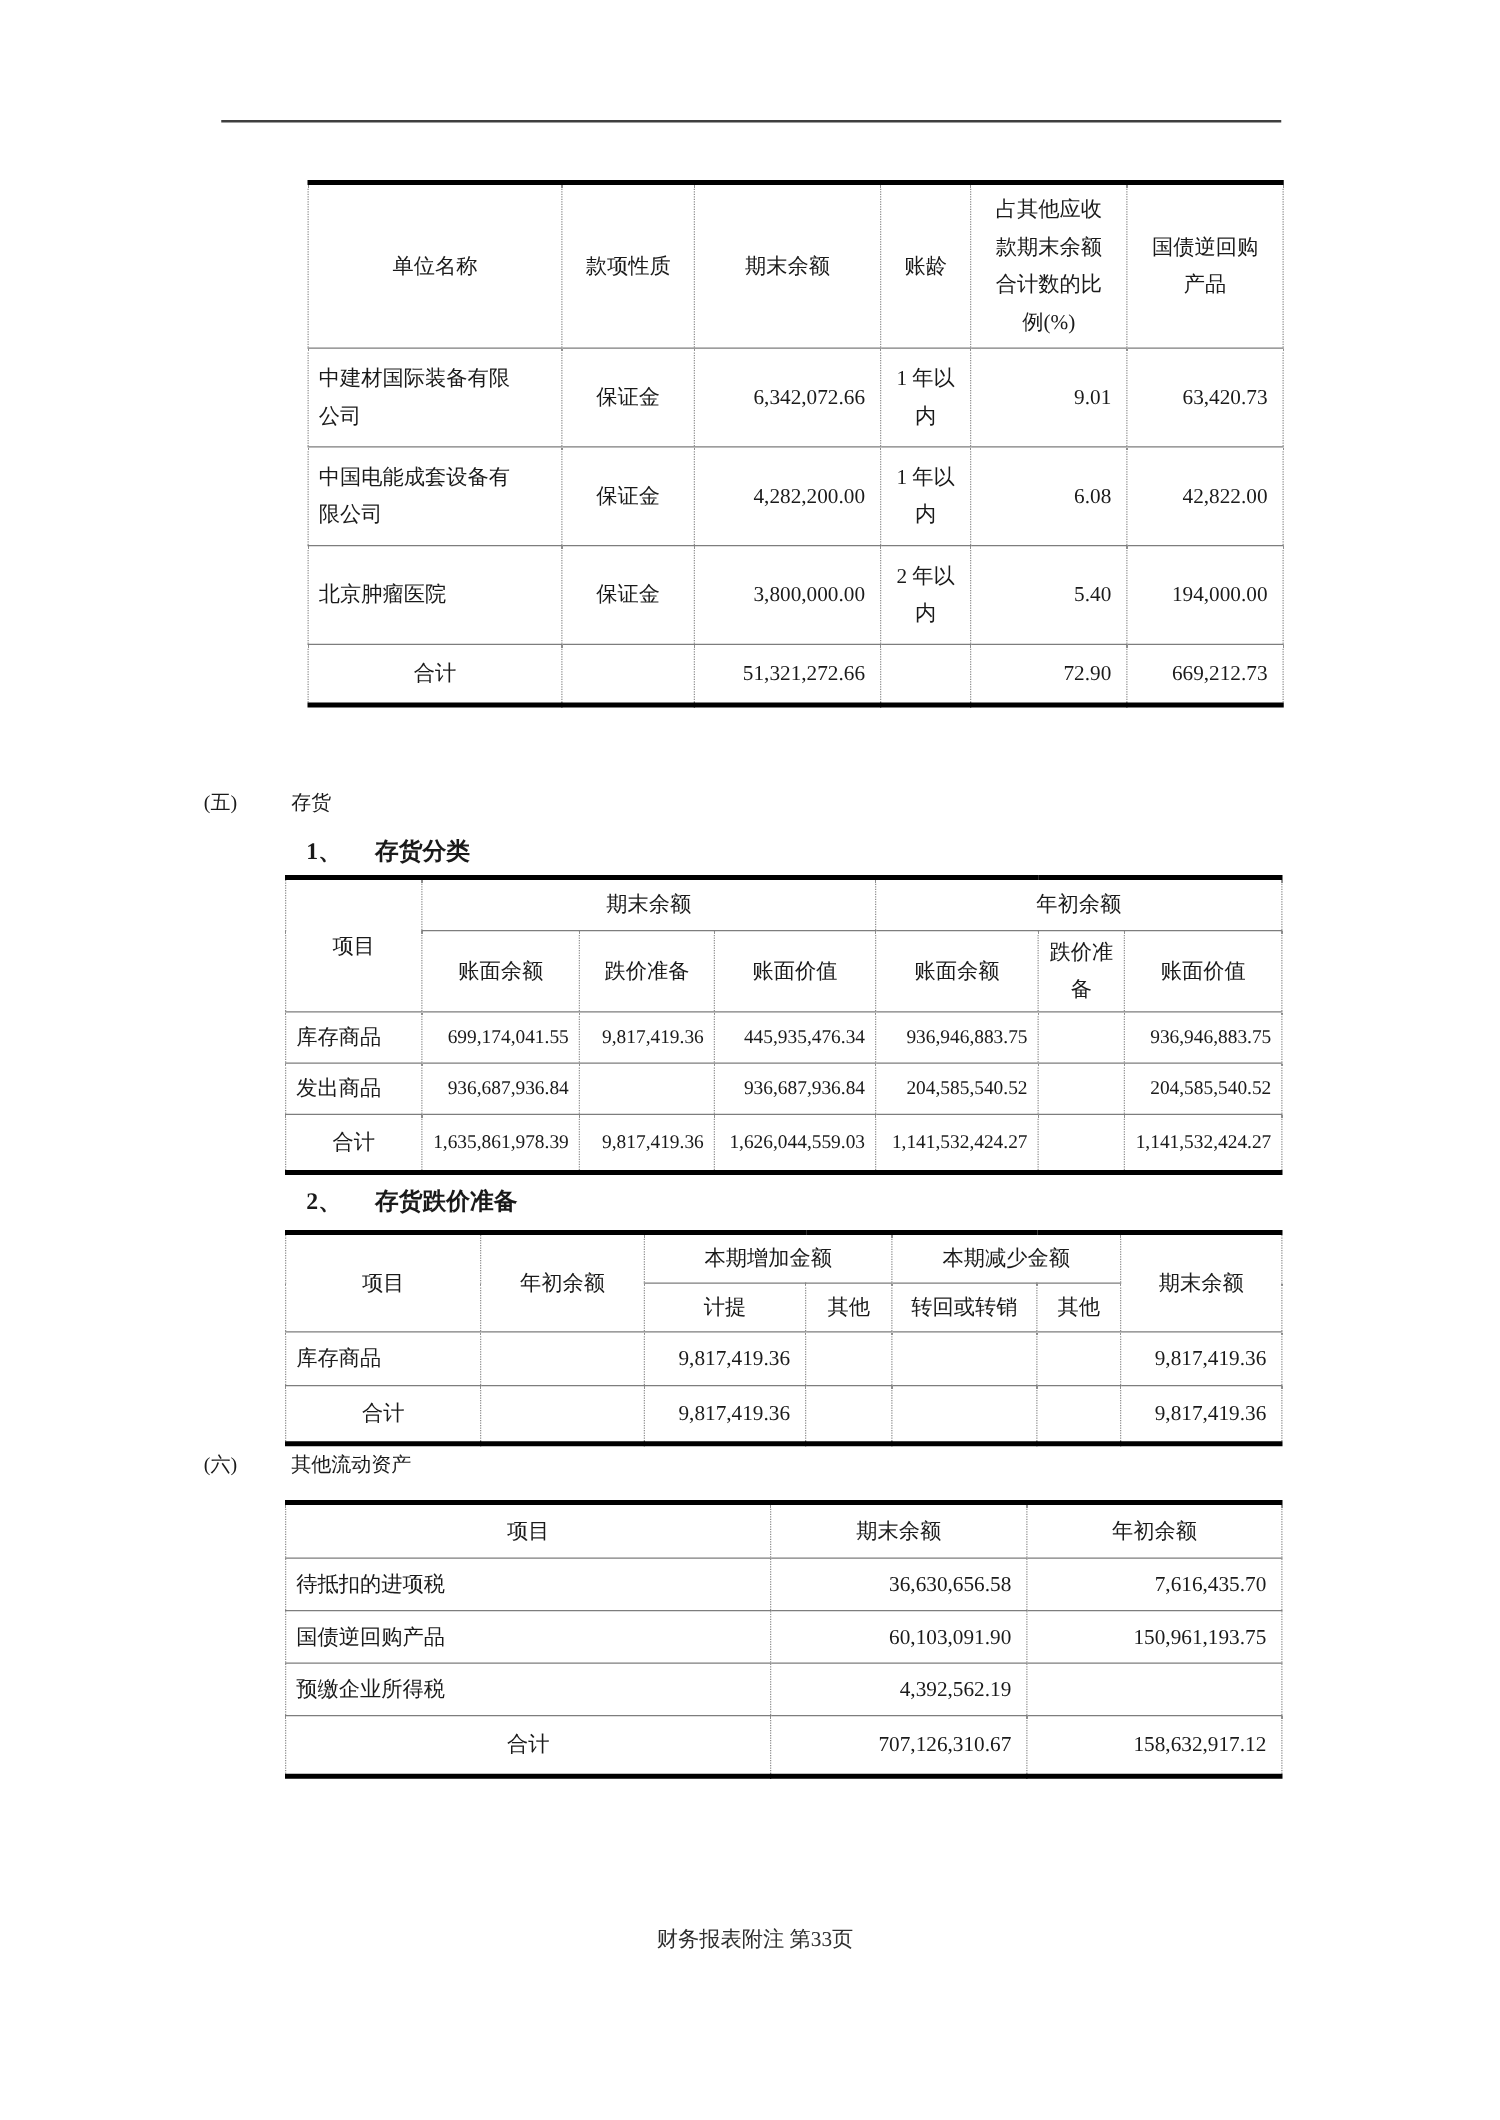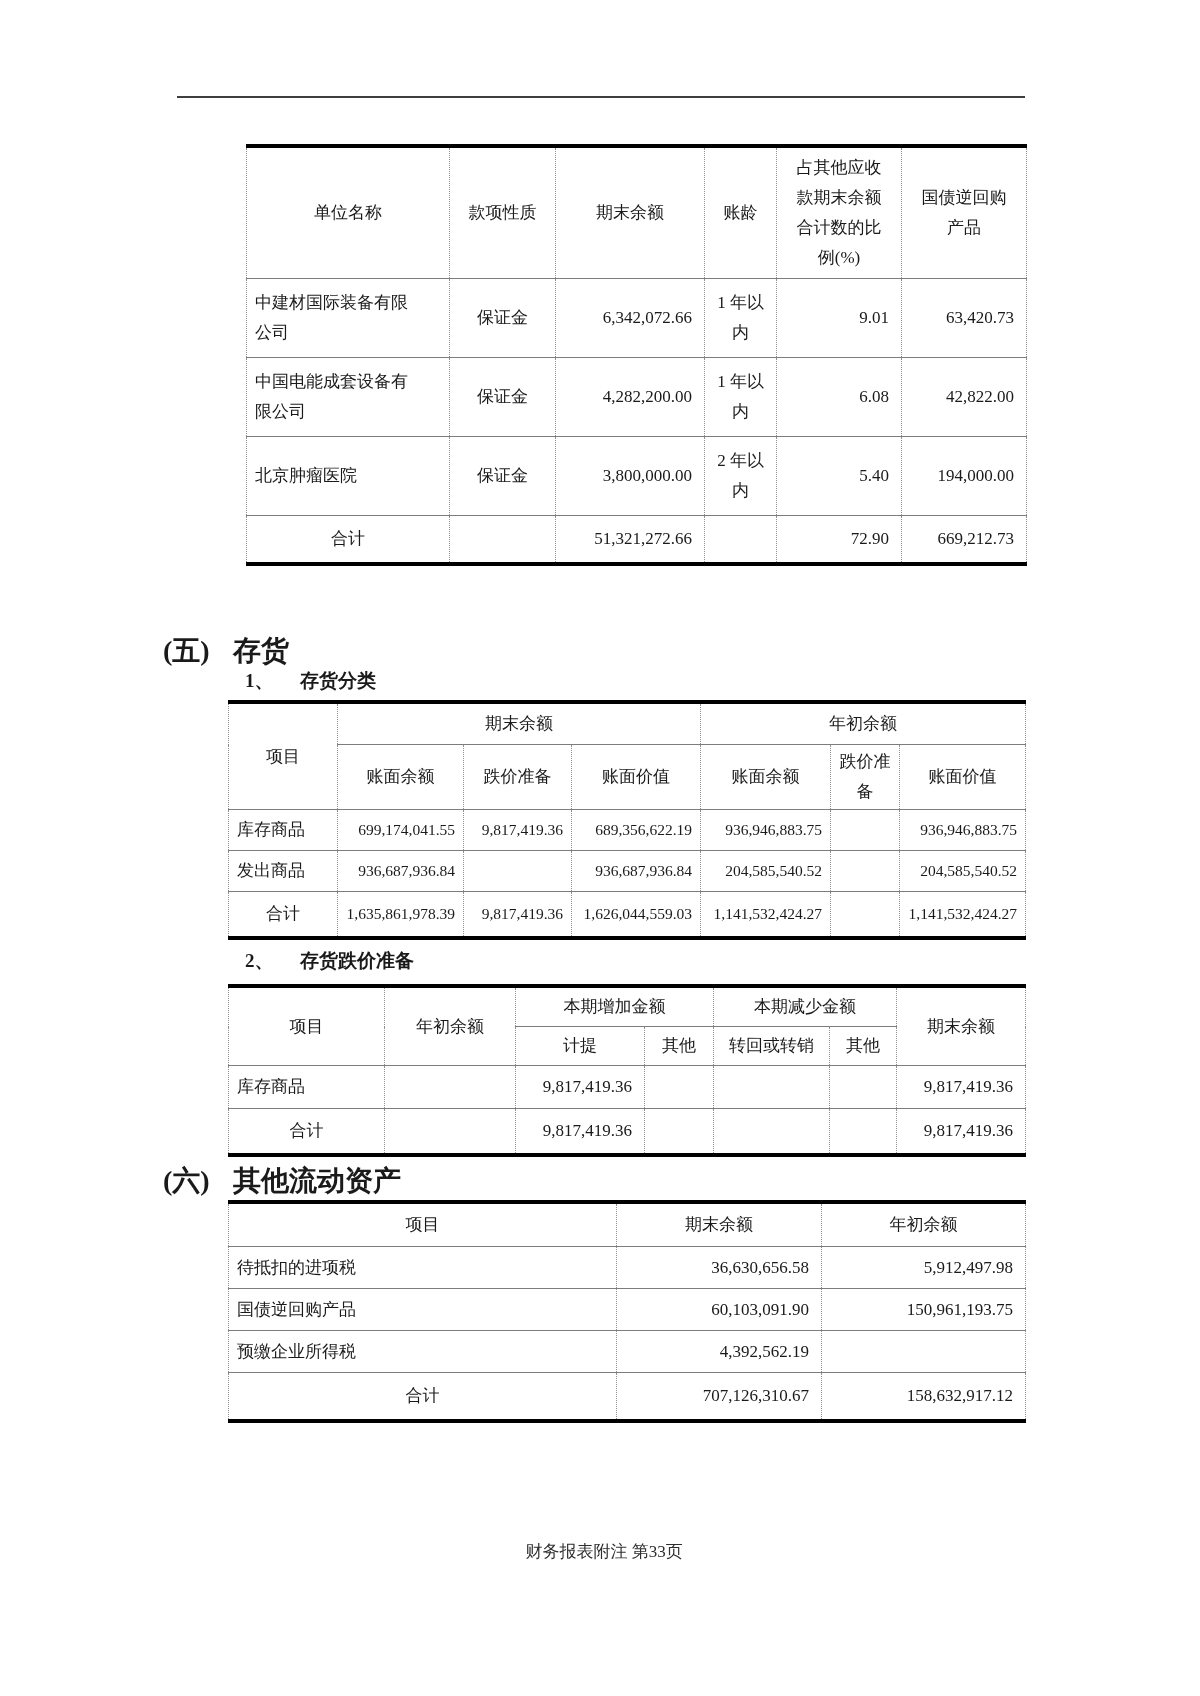--- a/index.html
+++ b/index.html
@@ -49,21 +49,21 @@
   .t3 tr.drow td { height:38px; }
   .t3 tr.trow td { height:40px; }
 
   
   .t4 { left:228px; top:1200px; width:797px; }
   .t4 th { height:38px; text-align:center; }
   .t4 td.item { text-align:left; padding-left:8px; }
   .t4 tr.drow td { height:37px; }
   .t4 tr.trow td { height:42px; }
 
-  .h-main { position:absolute; font-size:28px; font-weight:bold; white-space:nowrap; }
+  .h-main { position:absolute; font-size:16px; font-weight:normal; white-space:nowrap; }
   .h-main .no { display:inline-block; width:70px; }
   .h-sub { position:absolute; font-size:19px; font-weight:bold; white-space:nowrap; }
   .h-sub .no { display:inline-block; width:55px; }
   #sec5 { left:163px; top:632px; }
   #sec5sub1 { left:245px; top:668px; }
   #sec5sub2 { left:245px; top:948px; }
   #sec6 { left:163px; top:1162px; }
 
   .footer { position:absolute; left:4px; top:1540px; width:1200px; text-align:center;
     font-size:17px; color:#2e2e2e; }
@@ -156,21 +156,21 @@
       <th>跌价准备</th>
       <th>账面价值</th>
       <th>账面余额</th>
       <th>跌价准备</th>
       <th>账面价值</th>
     </tr>
     <tr class="drow">
       <td class="item">库存商品</td>
       <td class="num">699,174,041.55</td>
       <td class="num">9,817,419.36</td>
-      <td class="num">689,356,622.19</td>
+      <td class="num">445,935,476.34</td>
       <td class="num">936,946,883.75</td>
       <td class="num"></td>
       <td class="num">936,946,883.75</td>
     </tr>
     <tr class="drow">
       <td class="item">发出商品</td>
       <td class="num">936,687,936.84</td>
       <td class="num"></td>
       <td class="num">936,687,936.84</td>
       <td class="num">204,585,540.52</td>
@@ -250,21 +250,21 @@
     </colgroup>
     <tbody>
         <tr>
       <th>项目</th>
       <th>期末余额</th>
       <th>年初余额</th>
     </tr>
     <tr class="drow">
       <td class="item">待抵扣的进项税</td>
       <td class="num">36,630,656.58</td>
-      <td class="num">5,912,497.98</td>
+      <td class="num">7,616,435.70</td>
     </tr>
     <tr class="drow">
       <td class="item">国债逆回购产品</td>
       <td class="num">60,103,091.90</td>
       <td class="num">150,961,193.75</td>
     </tr>
     <tr class="drow">
       <td class="item">预缴企业所得税</td>
       <td class="num">4,392,562.19</td>
       <td class="num"></td>

